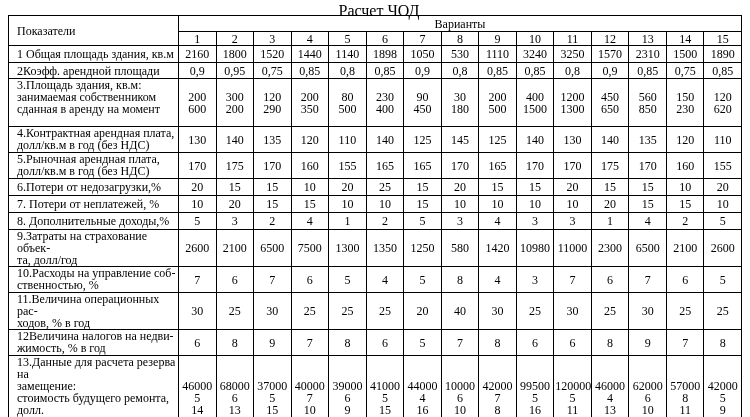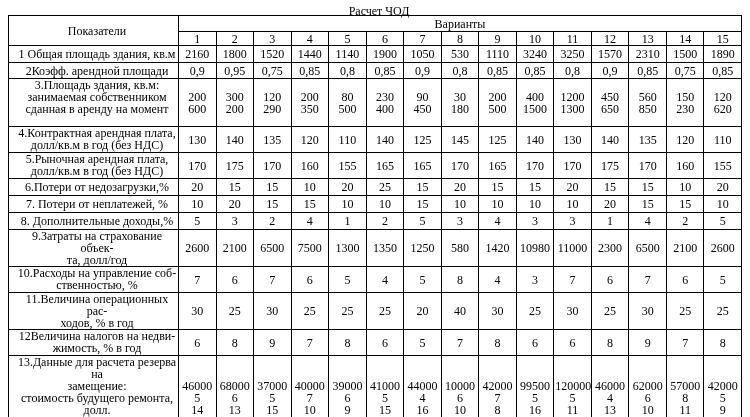--- a/index.html
+++ b/index.html
@@ -9,39 +9,39 @@
     background: #ffffff;
     font-family: "Liberation Serif", "DejaVu Serif", serif;
     font-size: 12px;
     line-height: 12px;
     color: #000;
   }
   .title {
     text-align: center;
     padding-top: 5px;
     height: 15px;
-    font-size: 12px;
+    font-size: 16px;
     padding-left: 8px;
   }
   table.chod {
     border-collapse: collapse;
     margin-left: 8px;
     width: 734px;
     table-layout: fixed;
   }
   table.chod td {
     border: 1px solid #000;
     padding: 0 1px;
     text-align: center;
     vertical-align: middle;
     overflow: visible;
     font-size: 12px;
   }
   table.chod td.label {
-    text-align: center;
+    text-align: left;
     padding-left: 8px;
   }
   table.chod td.label.multi { vertical-align: top; }
   td.v-top    { vertical-align: top; }
   td.v-bottom { vertical-align: bottom; }
   td.v-midlow { vertical-align: middle; padding-top: 12px; }
   td.indicators { text-align: center; width: 170px; vertical-align: middle; }
 </style>
 </head>
 <body>
@@ -73,21 +73,21 @@
       </tr>
   </thead>
   <tbody>
       <tr style="height: 17px; margin-left: 48px;">
         <td class="label">1 Общая площадь здания, кв.м</td>
         <td>2160</td>
         <td>1800</td>
         <td>1520</td>
         <td>1440</td>
         <td>1140</td>
-        <td>1900</td>
+        <td>1898</td>
         <td>1050</td>
         <td>530</td>
         <td>1110</td>
         <td>3240</td>
         <td>3250</td>
         <td>1570</td>
         <td>2310</td>
         <td>1500</td>
         <td>1890</td>
       </tr>

